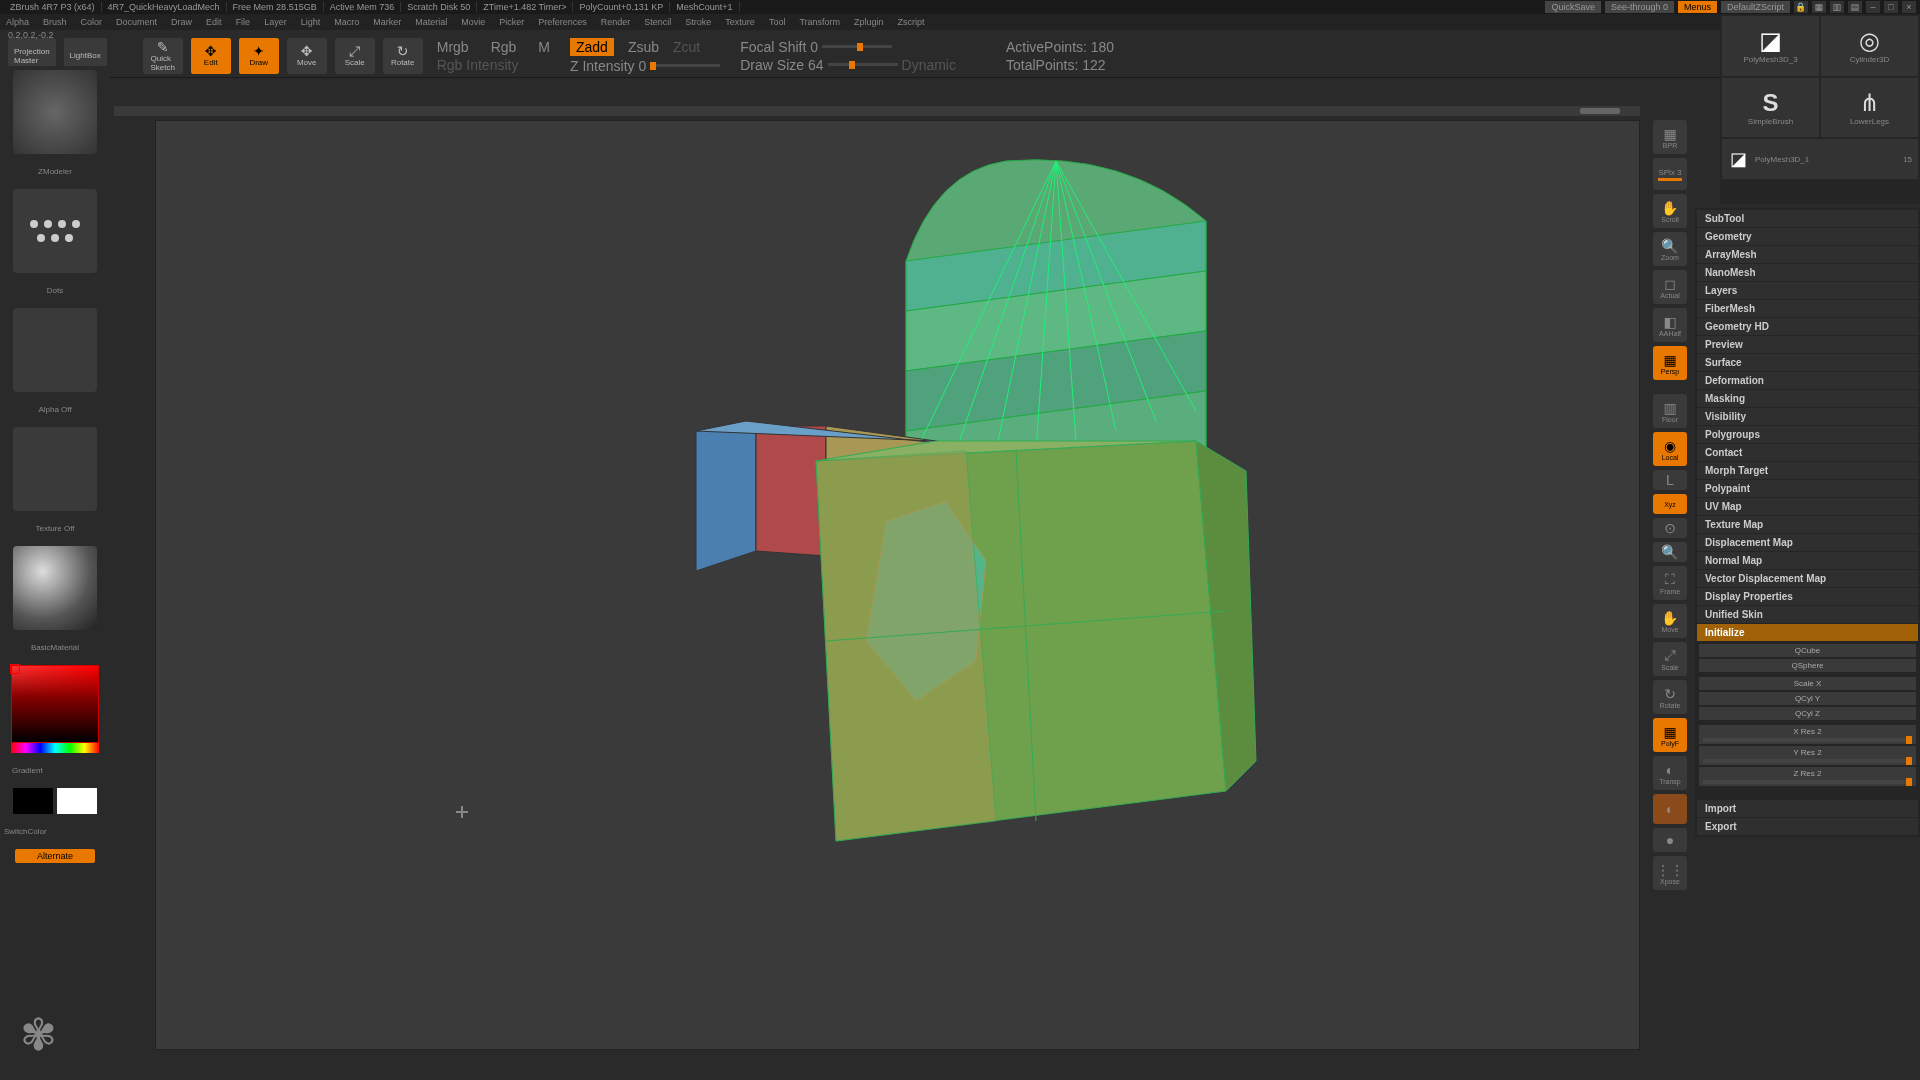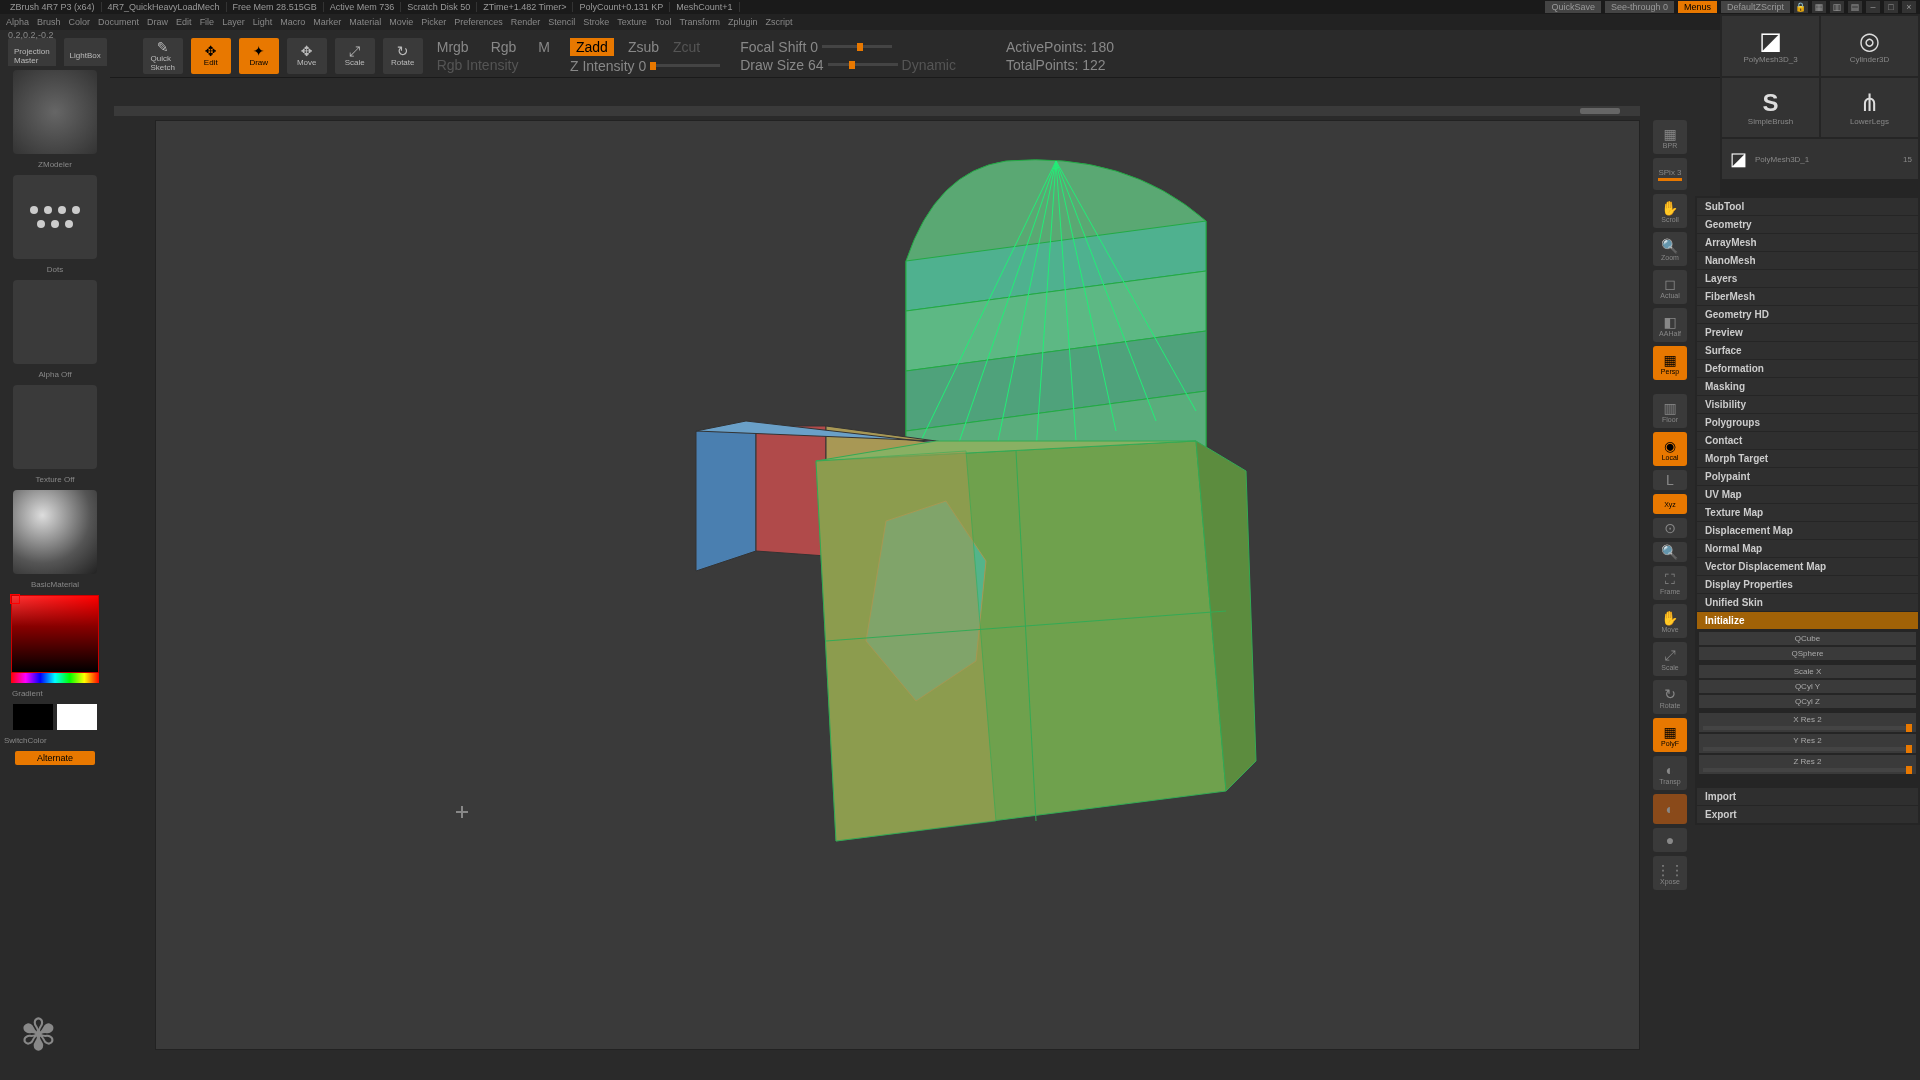--- a/index.html
+++ b/index.html
@@ -33,21 +33,21 @@
     text-align: right;
   }
   .menus-btn { background: #e87800 !important; color: #000; }
   .win-ctrl { width: 14px; height: 12px; background: #333; display: inline-flex; align-items: center; justify-content: center; }
   .menubar {
     height: 16px;
     background: #222;
     display: flex;
     align-items: center;
     padding: 0 6px;
-    gap: 8px;
+    gap: 14px;
     font-size: 9px;
     color: #888;
   }
   .status-corner {
     position: absolute;
     top: 30px; left: 8px;
     font-size: 9px;
     color: #888;
   }
   .ribbon {
@@ -81,21 +81,21 @@
   }
   .slider-row { display:flex; align-items:center; gap:4px; }
   .slider-row .track { width: 70px; height: 3px; background:#444; position:relative; }
   .slider-row .knob { position:absolute; width:6px; height:8px; top:-2px; }
   .knob.orange { background:#e87800; }
   .left-col {
     position:absolute;
     top: 66px; left:0; bottom:0; width: 110px;
     background:#2a2a2a;
     padding: 4px;
-    display:flex; flex-direction:column; gap:6px;
+    display:flex; flex-direction:column; gap:13px;
     align-items:center;
   }
   .left-col .tile {
     width: 84px; height: 84px; background:#3a3a3a; border-radius:4px;
     display:flex; align-items:center; justify-content:center;
     font-size:9px; color:#888;
   }
   .left-col .lbl { font-size:8px; color:#888; text-align:center; }
   .brush-dots { display:flex; flex-wrap:wrap; gap:6px; width:60px; justify-content:center; }
   .brush-dots span { width:8px; height:8px; background:#ccc; border-radius:50%; }
@@ -115,21 +115,21 @@
   }
   .right-tool-panel .cell {
     background:#333; display:flex; flex-direction:column; align-items:center; justify-content:center;
     font-size:8px; color:#888;
   }
   .cell .shape { font-size:24px; color:#ddd; }
   .simplebrush { color:#e88a00; font-weight:bold; }
 
   .right-accordion {
     position:absolute;
-    top: 196px; right:0; width: 225px;
+    top: 208px; right:0; width: 225px;
     background:#252525;
     padding:2px;
     display:flex; flex-direction:column; gap:1px;
   }
   .acc-item {
     background:#2f2f2f; padding:3px 8px; font-size:10px; color:#ccc; font-weight:bold;
   }
   .acc-item.active { background:#a16207; color:#fff; }
   .init-row { display:flex; gap:2px; padding:2px;flex-direction:column; }
   .init-row .cell2 { flex:1; background:#3a3a3a; padding:2px 4px; font-size:8px; color:#aaa; text-align:center; }

